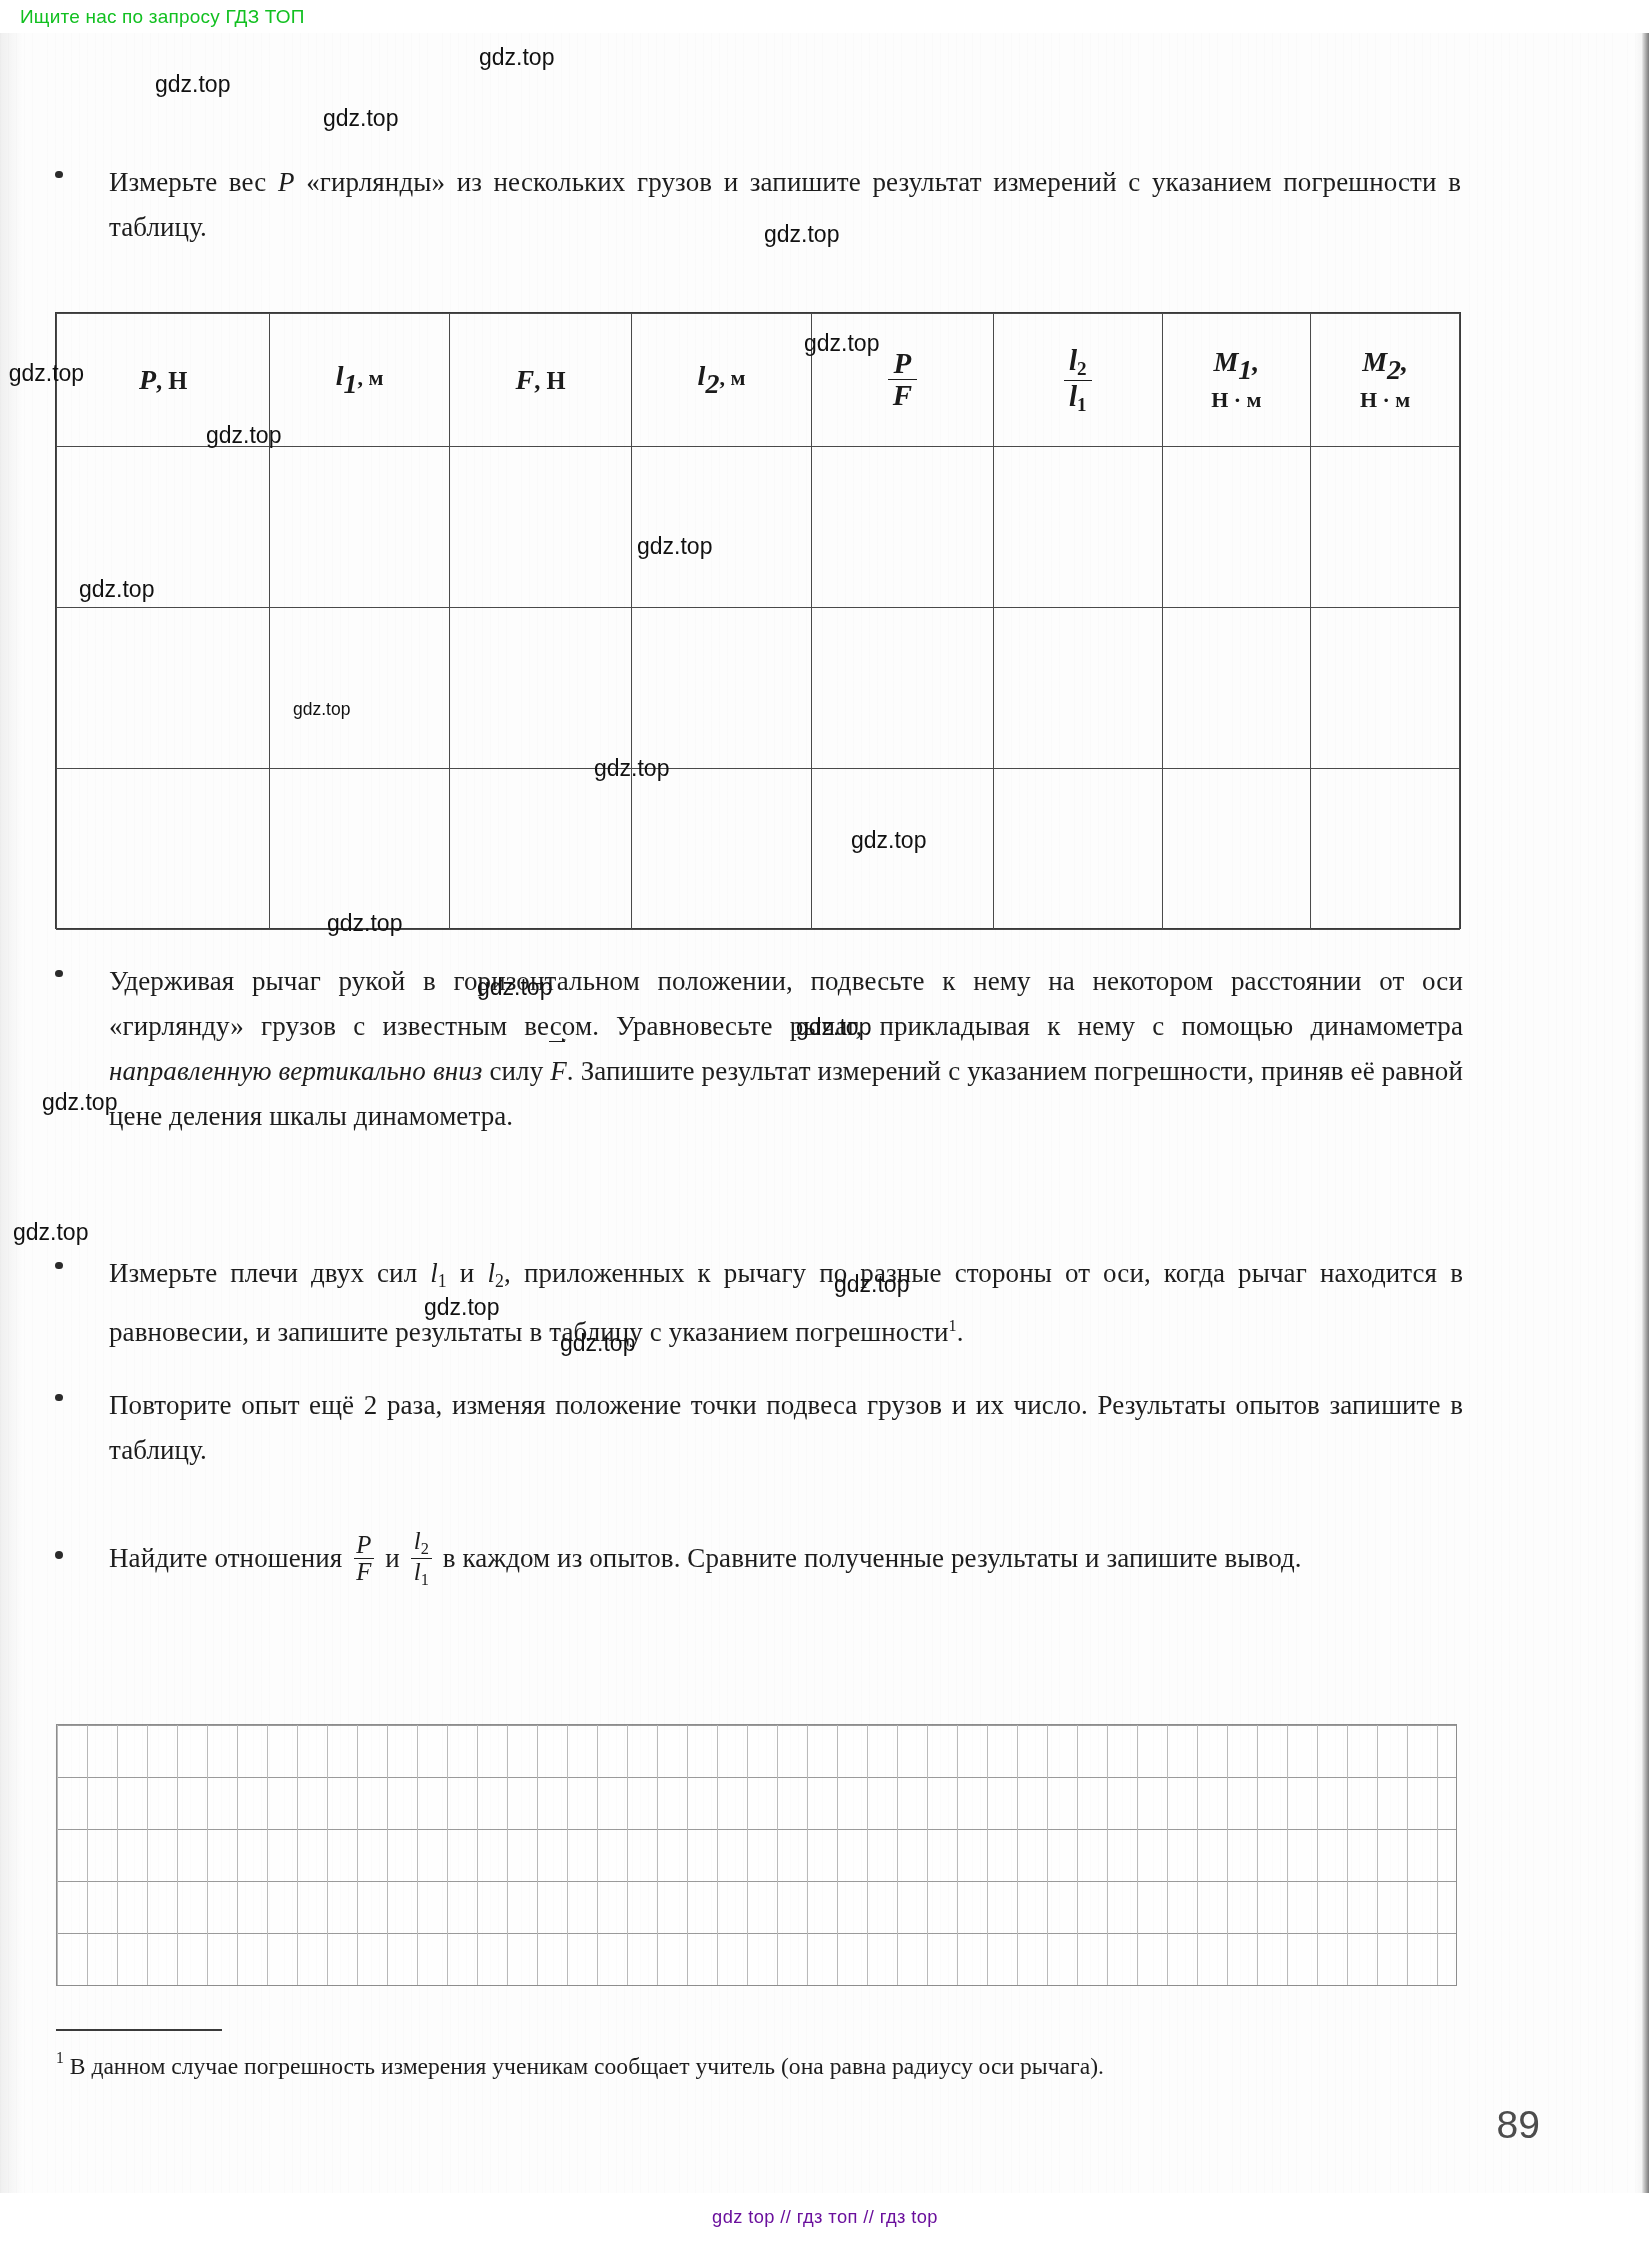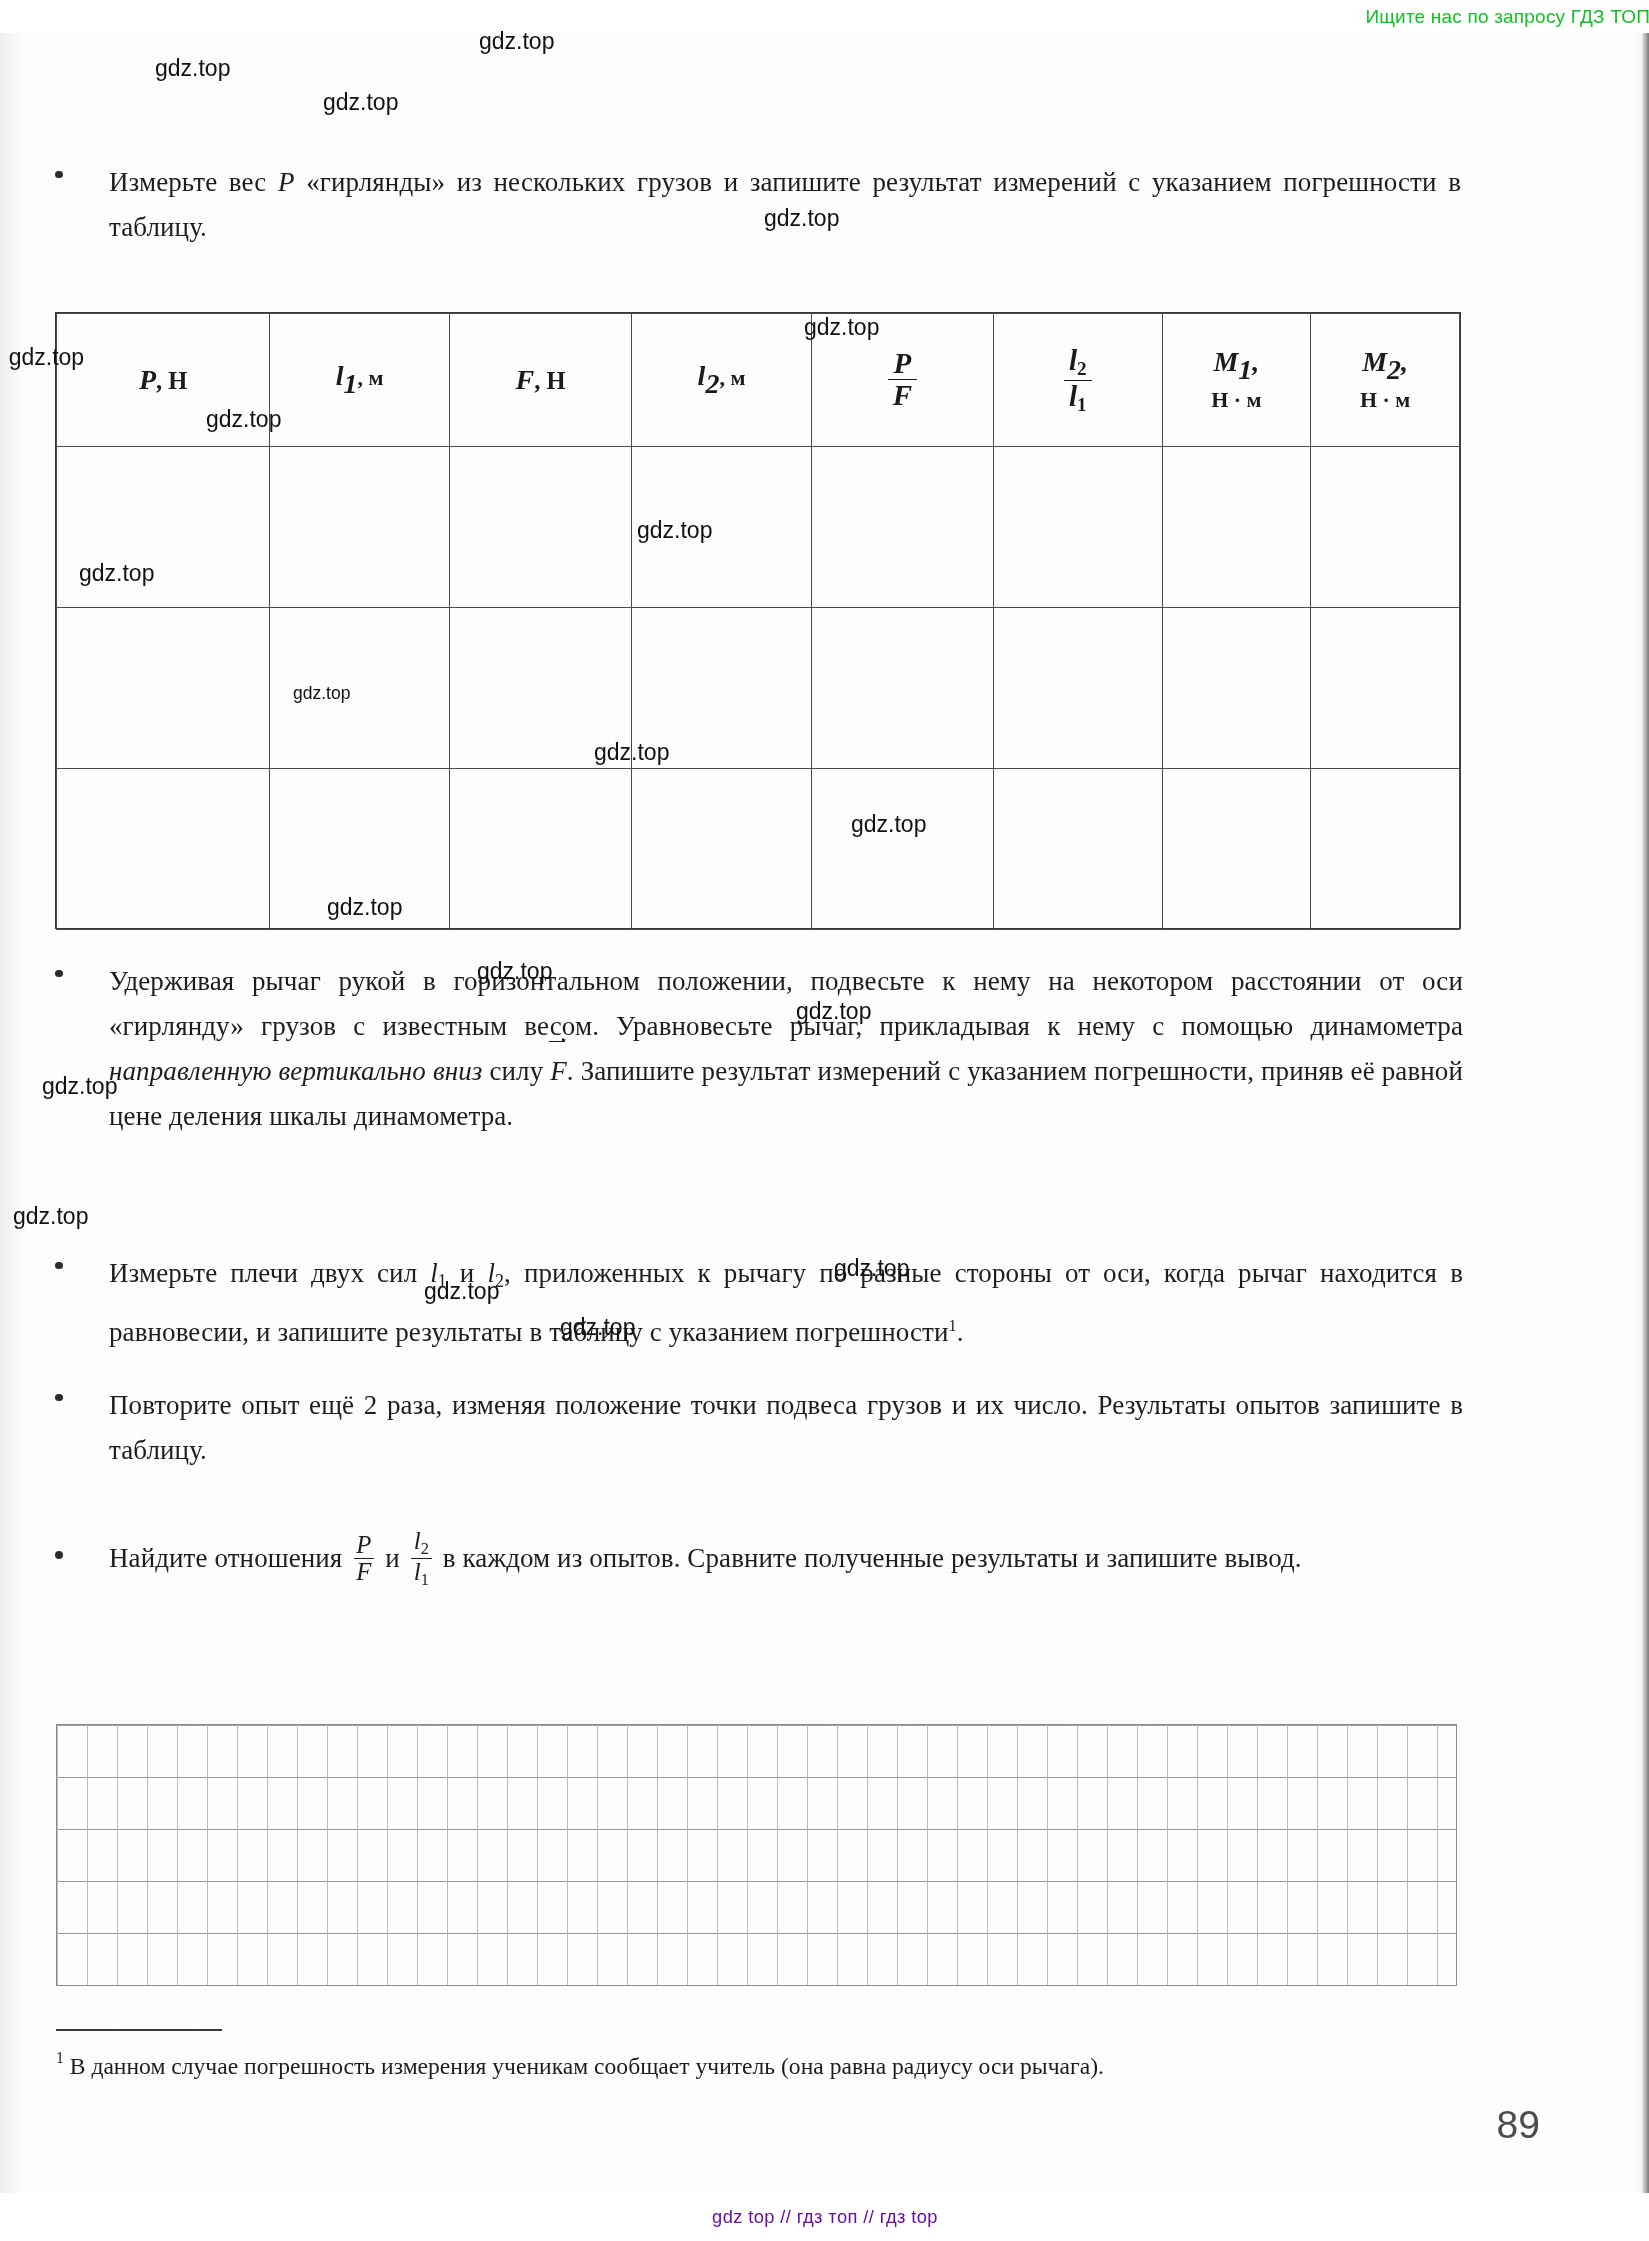--- a/index.html
+++ b/index.html
@@ -9,21 +9,21 @@
     background:#ffffff;
     font-family:"Liberation Serif", serif;
     position:relative;
     overflow:hidden;
   }
 
   
   #promo-band{
     position:absolute; left:0; top:0; width:1650px; height:33px;
     background:#ffffff;
-    display:flex; align-items:center; justify-content:flex-end;padding-left:20px;
+    display:flex; align-items:center; justify-content:flex-start;padding-left:20px;
   }
   #promo-band .promo-text{
     color:#12c021;
     font-family:"Liberation Sans", sans-serif;
     font-size:19px; font-weight:400; letter-spacing:0.2px;
     white-space:nowrap;
   }
 
   
   #page-sheet{
@@ -187,20 +187,21 @@
     font-size:39px; color:#4d4d4d; font-weight:400;
   }
 
   
   .wm{
     position:absolute;
     font-family:"Liberation Sans", sans-serif;
     color:#111111;
     white-space:nowrap;
     pointer-events:none;
+    margin-top:16px;
   }
 </style>
 </head>
 <body>
 
 <div id="promo-band">
   <span class="promo-text">Ищите нас по запросу ГДЗ ТОП</span>
 </div>
 
 <div id="page-sheet">

